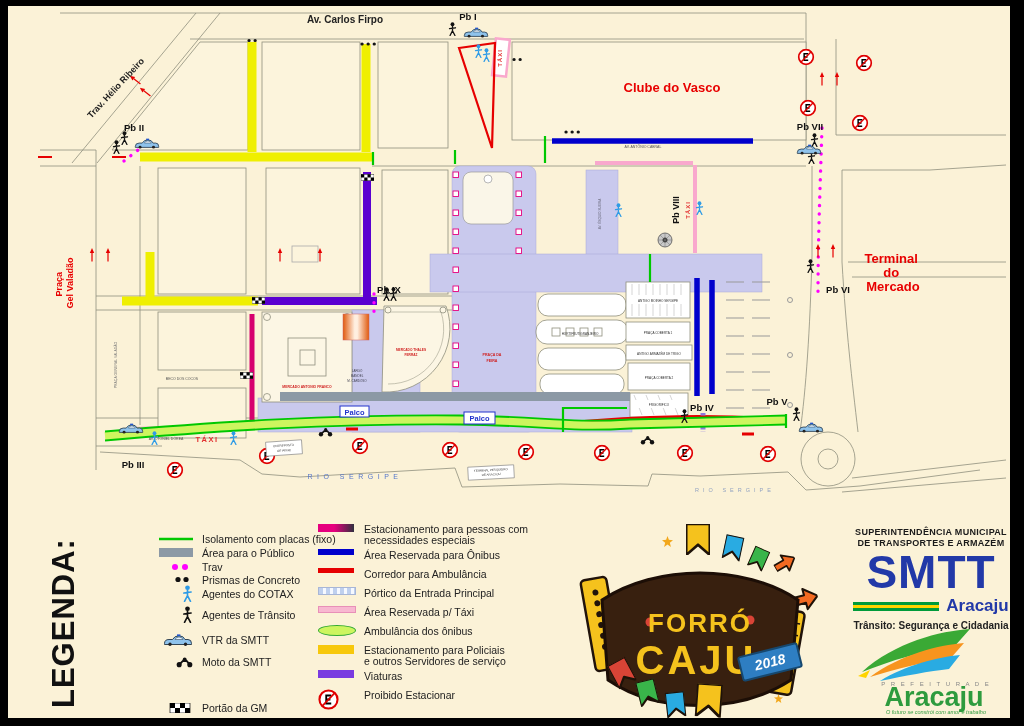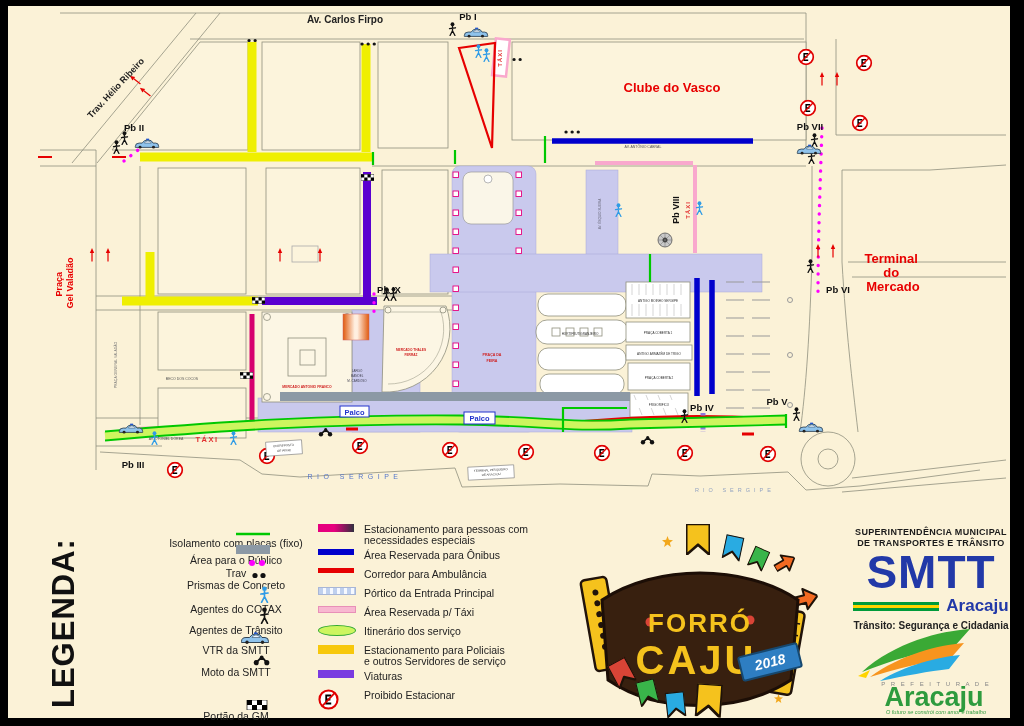--- a/index.html
+++ b/index.html
@@ -3,21 +3,21 @@
 <meta charset="utf-8">
 <style>
   html,body{margin:0;padding:0;background:#000;}
   .stage{position:relative;width:1024px;height:726px;background:#000;font-family:"Liberation Sans",sans-serif;overflow:hidden;}
   .paper{position:absolute;left:8px;top:6px;width:1002px;height:712px;background:#FBF2D7;}
   svg.map{position:absolute;left:8px;top:6px;}
   svg text{font-family:"Liberation Sans",sans-serif;}
   
   .legend-title{position:absolute;left:46px;top:708px;transform:rotate(-90deg);transform-origin:0 0;
     font-size:31px;font-weight:bold;color:#111;letter-spacing:1px;width:170px;}
-  .lrow{position:absolute;left:116px;display:flex;align-items:center;height:15px;width:240px;flex-direction:column;}
+  .lrow{position:absolute;left:116px;display:flex;align-items:center;height:15px;width:240px;}
   .lrow .ico{width:86px;display:flex;justify-content:flex-end;align-items:center;padding-right:9px;box-sizing:border-box;}
   .lrow2{position:absolute;left:318px;display:flex;align-items:flex-start;width:268px;}
   .lrow2 .ico2{width:46px;display:flex;align-items:center;flex:none;}
   .llabel{font-size:10.5px;color:#222;white-space:nowrap;}
   .llabel2{font-size:10.5px;color:#222;line-height:10.5px;}
   .sw-gray{width:34px;height:9px;background:#8C99A5;}
   .sw-grad{width:36px;height:8px;background:linear-gradient(90deg,#E6007E 0 45%,#30303E 100%);}
   .sw-blue{width:36px;height:6px;background:#0000CC;}
   .sw-red{width:36px;height:5px;background:#E60000;}
   .sw-portico{width:36px;height:6px;background:repeating-linear-gradient(90deg,#BFD0EE 0 4px,#F6F9FF 4px 7px);border:1px solid #A8B6D6;}
@@ -482,21 +482,21 @@
   <div class="lrow2" style="top:606px">
     <span class="ico2">
         <span class="sw-pink"></span>
       </span>
     <span class="llabel">Área Reservada p/ Táxi</span>
   </div>
   <div class="lrow2" style="top:625px">
     <span class="ico2">
         <span class="sw-itin"></span>
       </span>
-    <span class="llabel">Itinerário dos serviço</span>
+    <span class="llabel">Ambulância dos ônibus</span>
   </div>
   <div class="lrow2" style="top:645px">
     <span class="ico2">
         <span class="sw-yellow"></span>
       </span>
     <span class="llabel2">
       <span>Estacionamento para Policiais</span><br>
       <span>e outros Servidores de serviço</span>
     </span>
   </div>
@@ -546,21 +546,21 @@
       <text x="192" y="145" text-anchor="middle" font-size="14" font-weight="bold" font-style="italic" fill="#fff">2018</text>
     </g>
     <use href="#pennant" transform="rotate(-28 44 151)" x="34" y="138" width="20" height="26" color="#D94436"></use>
     <use href="#pennant" transform="rotate(-14 70 171)" x="60" y="158" width="19" height="25" color="#39B54A"></use>
     <use href="#pennant" transform="rotate(-6 98 182)" x="88" y="170" width="19" height="25" color="#29ABE2"></use>
     <use href="#pennant" transform="rotate(4 131 177)" x="118" y="162" width="26" height="33" color="#F5C21D"></use>
   </svg>
 
   <div class="smtt">
     <div class="smtt-sup">SUPERINTENDÊNCIA MUNICIPAL</div>
-    <div class="smtt-sup">DE TRANSPORTES E TRÂNSITO</div>
+    <div class="smtt-sup">DE TRANSPORTES E ARMAZÉM</div>
     <div class="smtt-name">SMTT</div>
     <div class="smtt-bar-row">
       <span class="smtt-bar"></span>
       <span class="smtt-city">Aracaju</span>
     </div>
     <div class="smtt-tag">Trânsito: Segurança e Cidadania</div>
   </div>
 
   <svg style="position:absolute;left:850px;top:628px" width="168" height="88" viewBox="0 0 168 88">
     <path d="M12,44 C45,14 90,3 120,1 L103,20 C74,22 40,33 12,44 Z" fill="#3AA935"></path>

